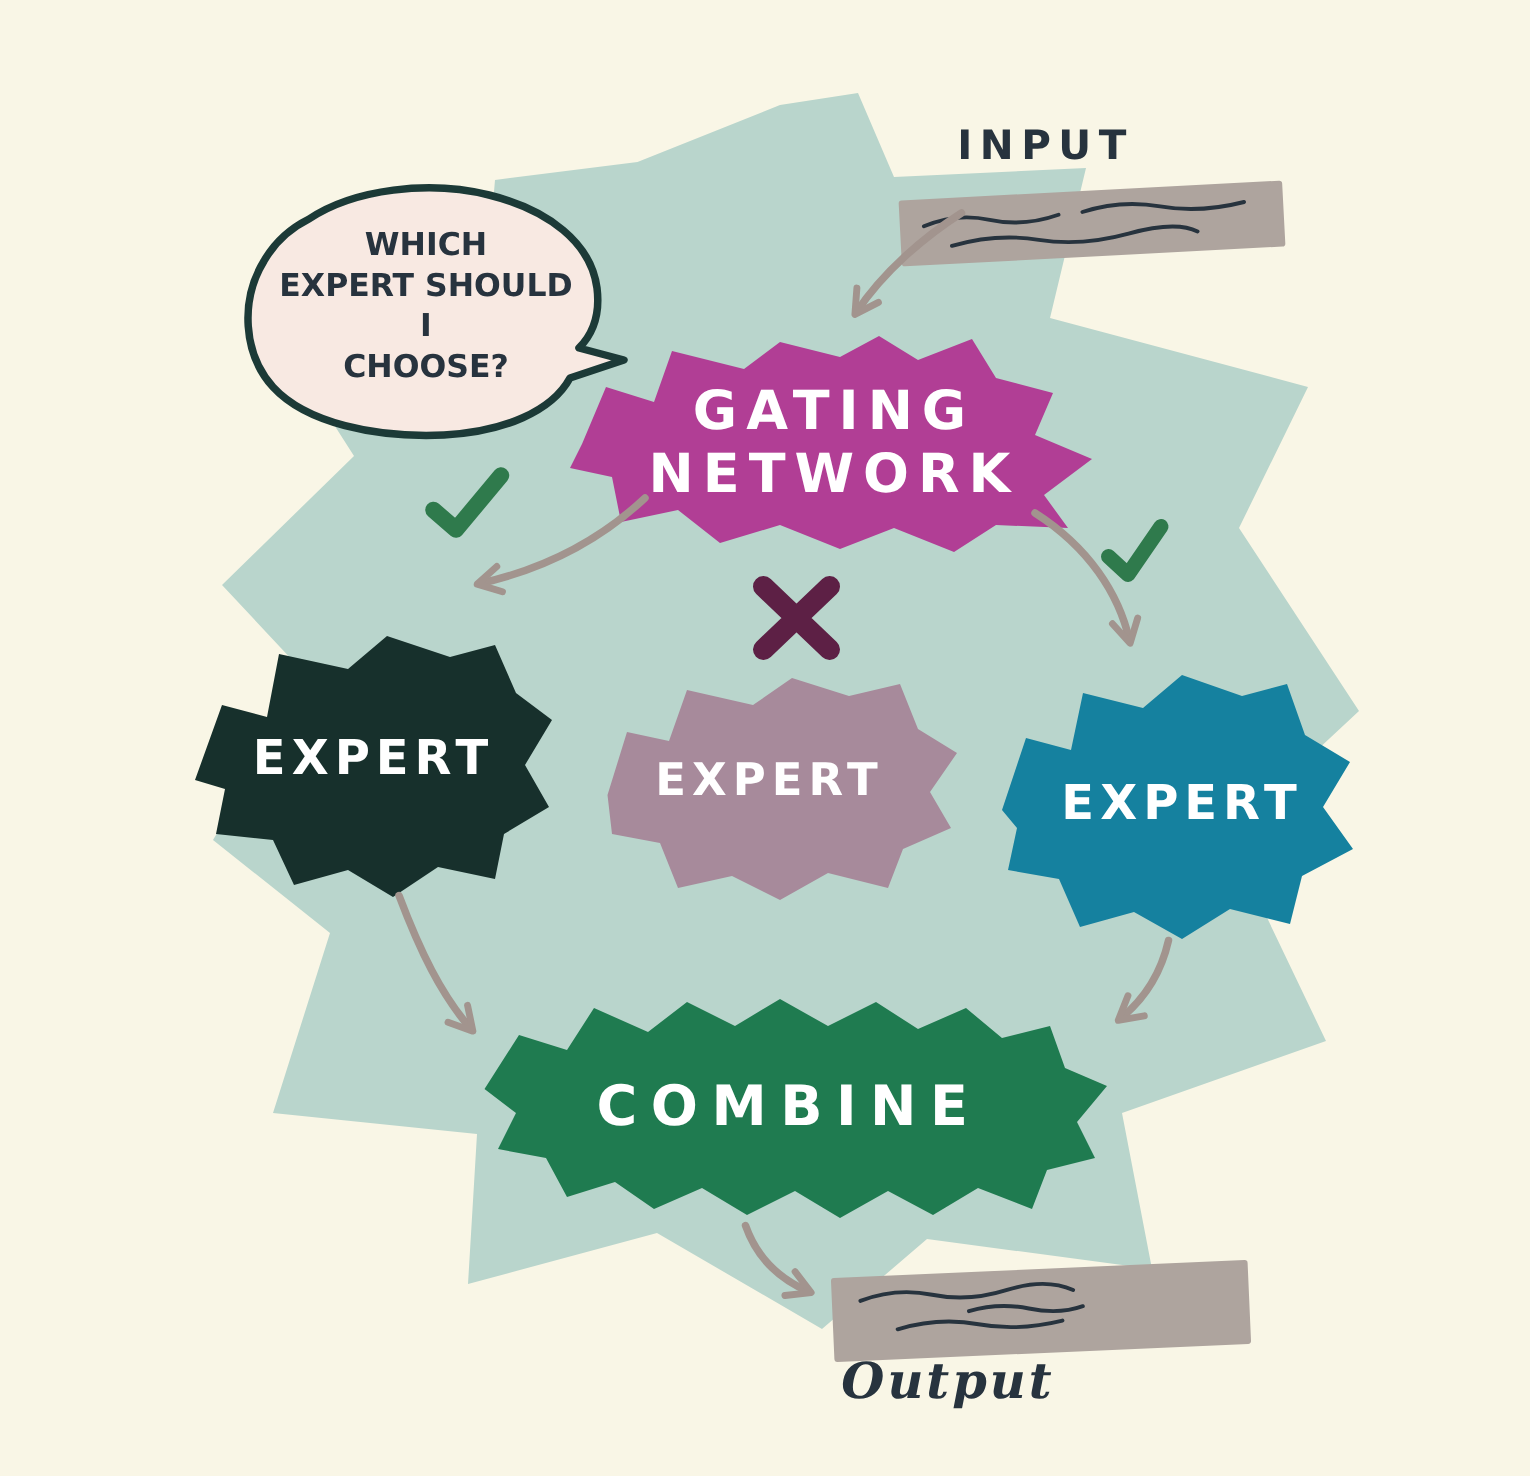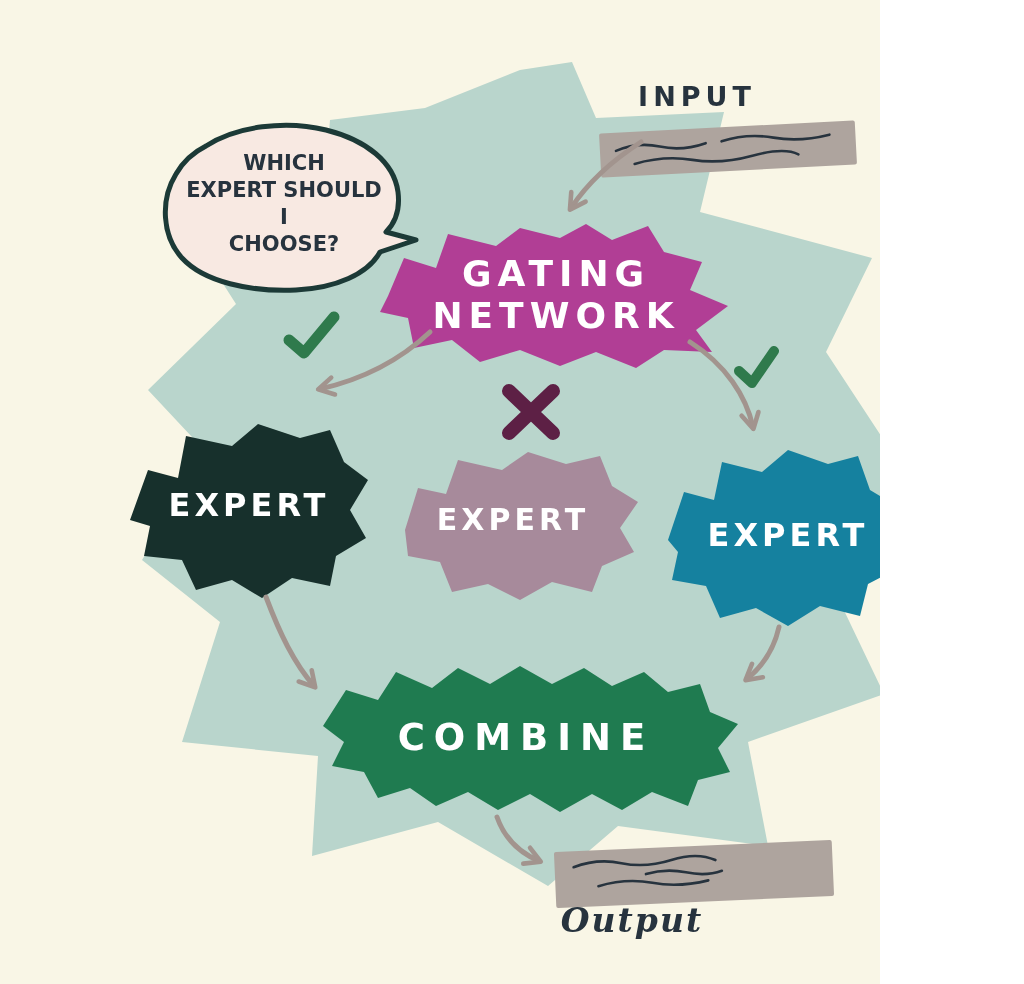--- a/index.html
+++ b/index.html
@@ -1,19 +1,19 @@
 <!DOCTYPE html>
 <html><head>
 <meta charset="utf-8">
 <style>
   html, body { margin: 0; padding: 0; }
   body { font-family: "DejaVu Sans", sans-serif; }
   .stage {
     position: relative;
-    width: 880px;
+    width: 1020px;
     height: 984px;
     overflow: hidden;
   }
   svg { display: block; }
   text { user-select: none; }
   .hand-caps {
     font-family: "DejaVu Sans", sans-serif;
     font-weight: bold;
   }
   .hand-script {

